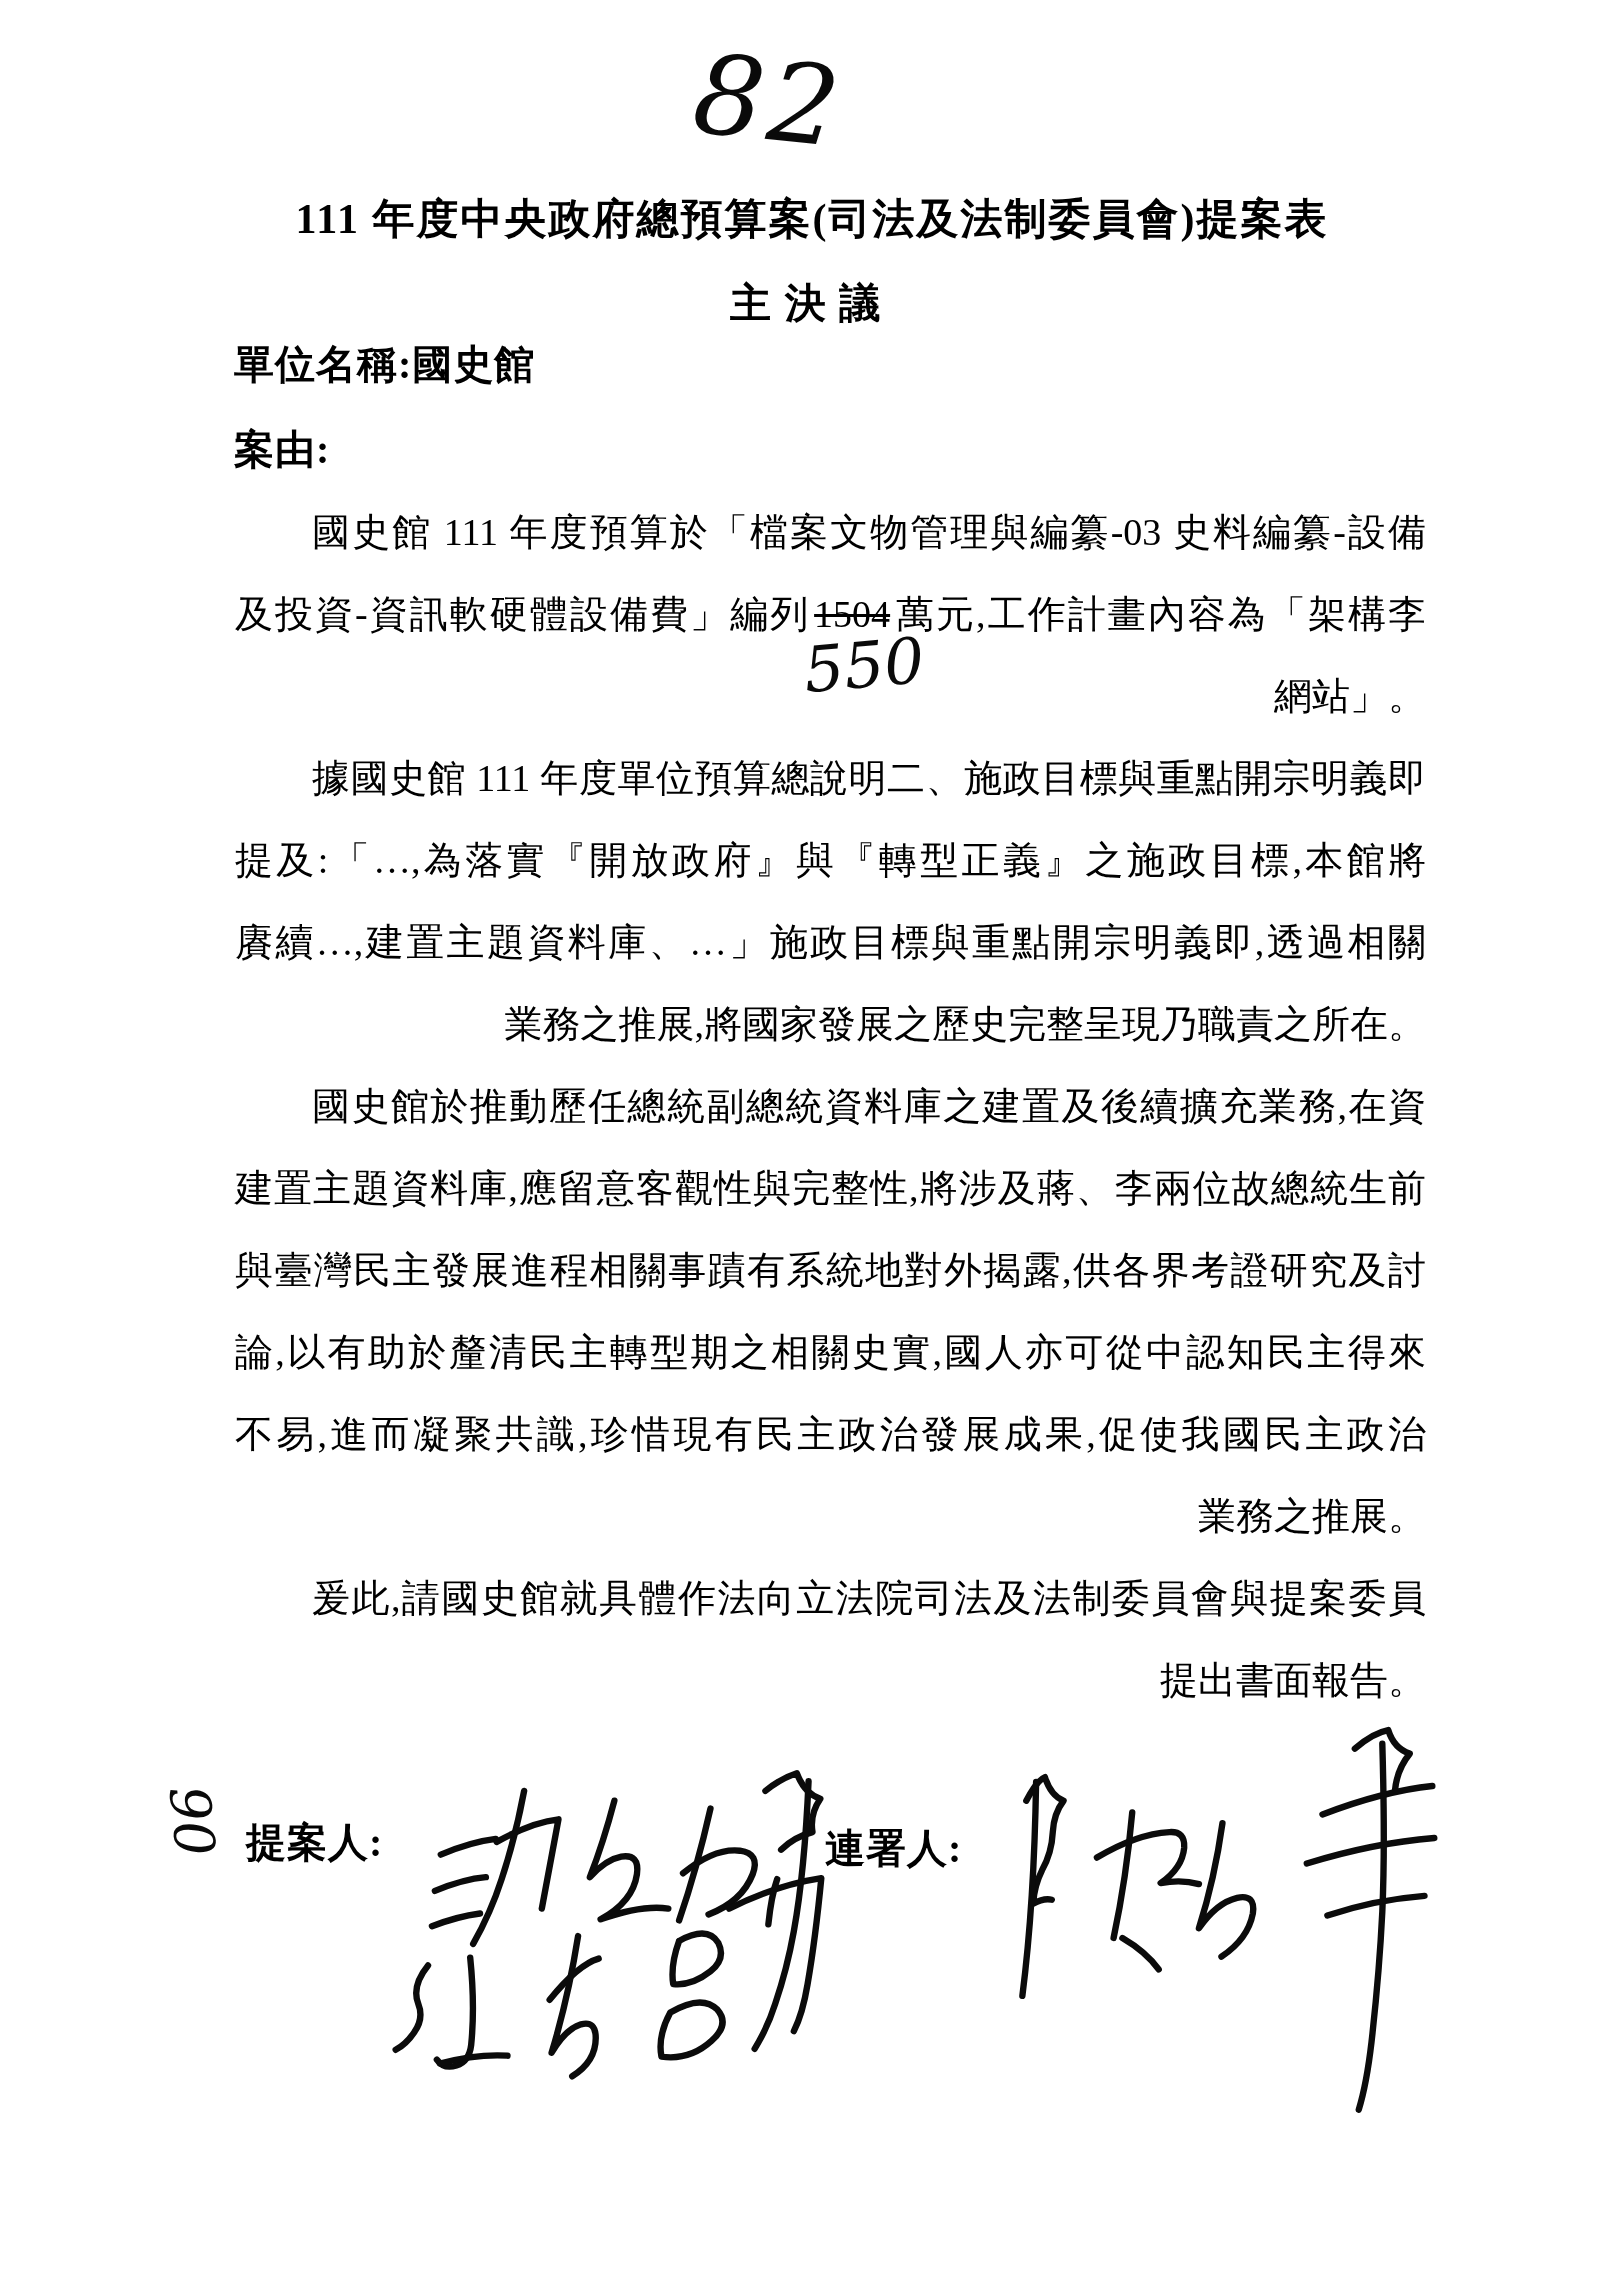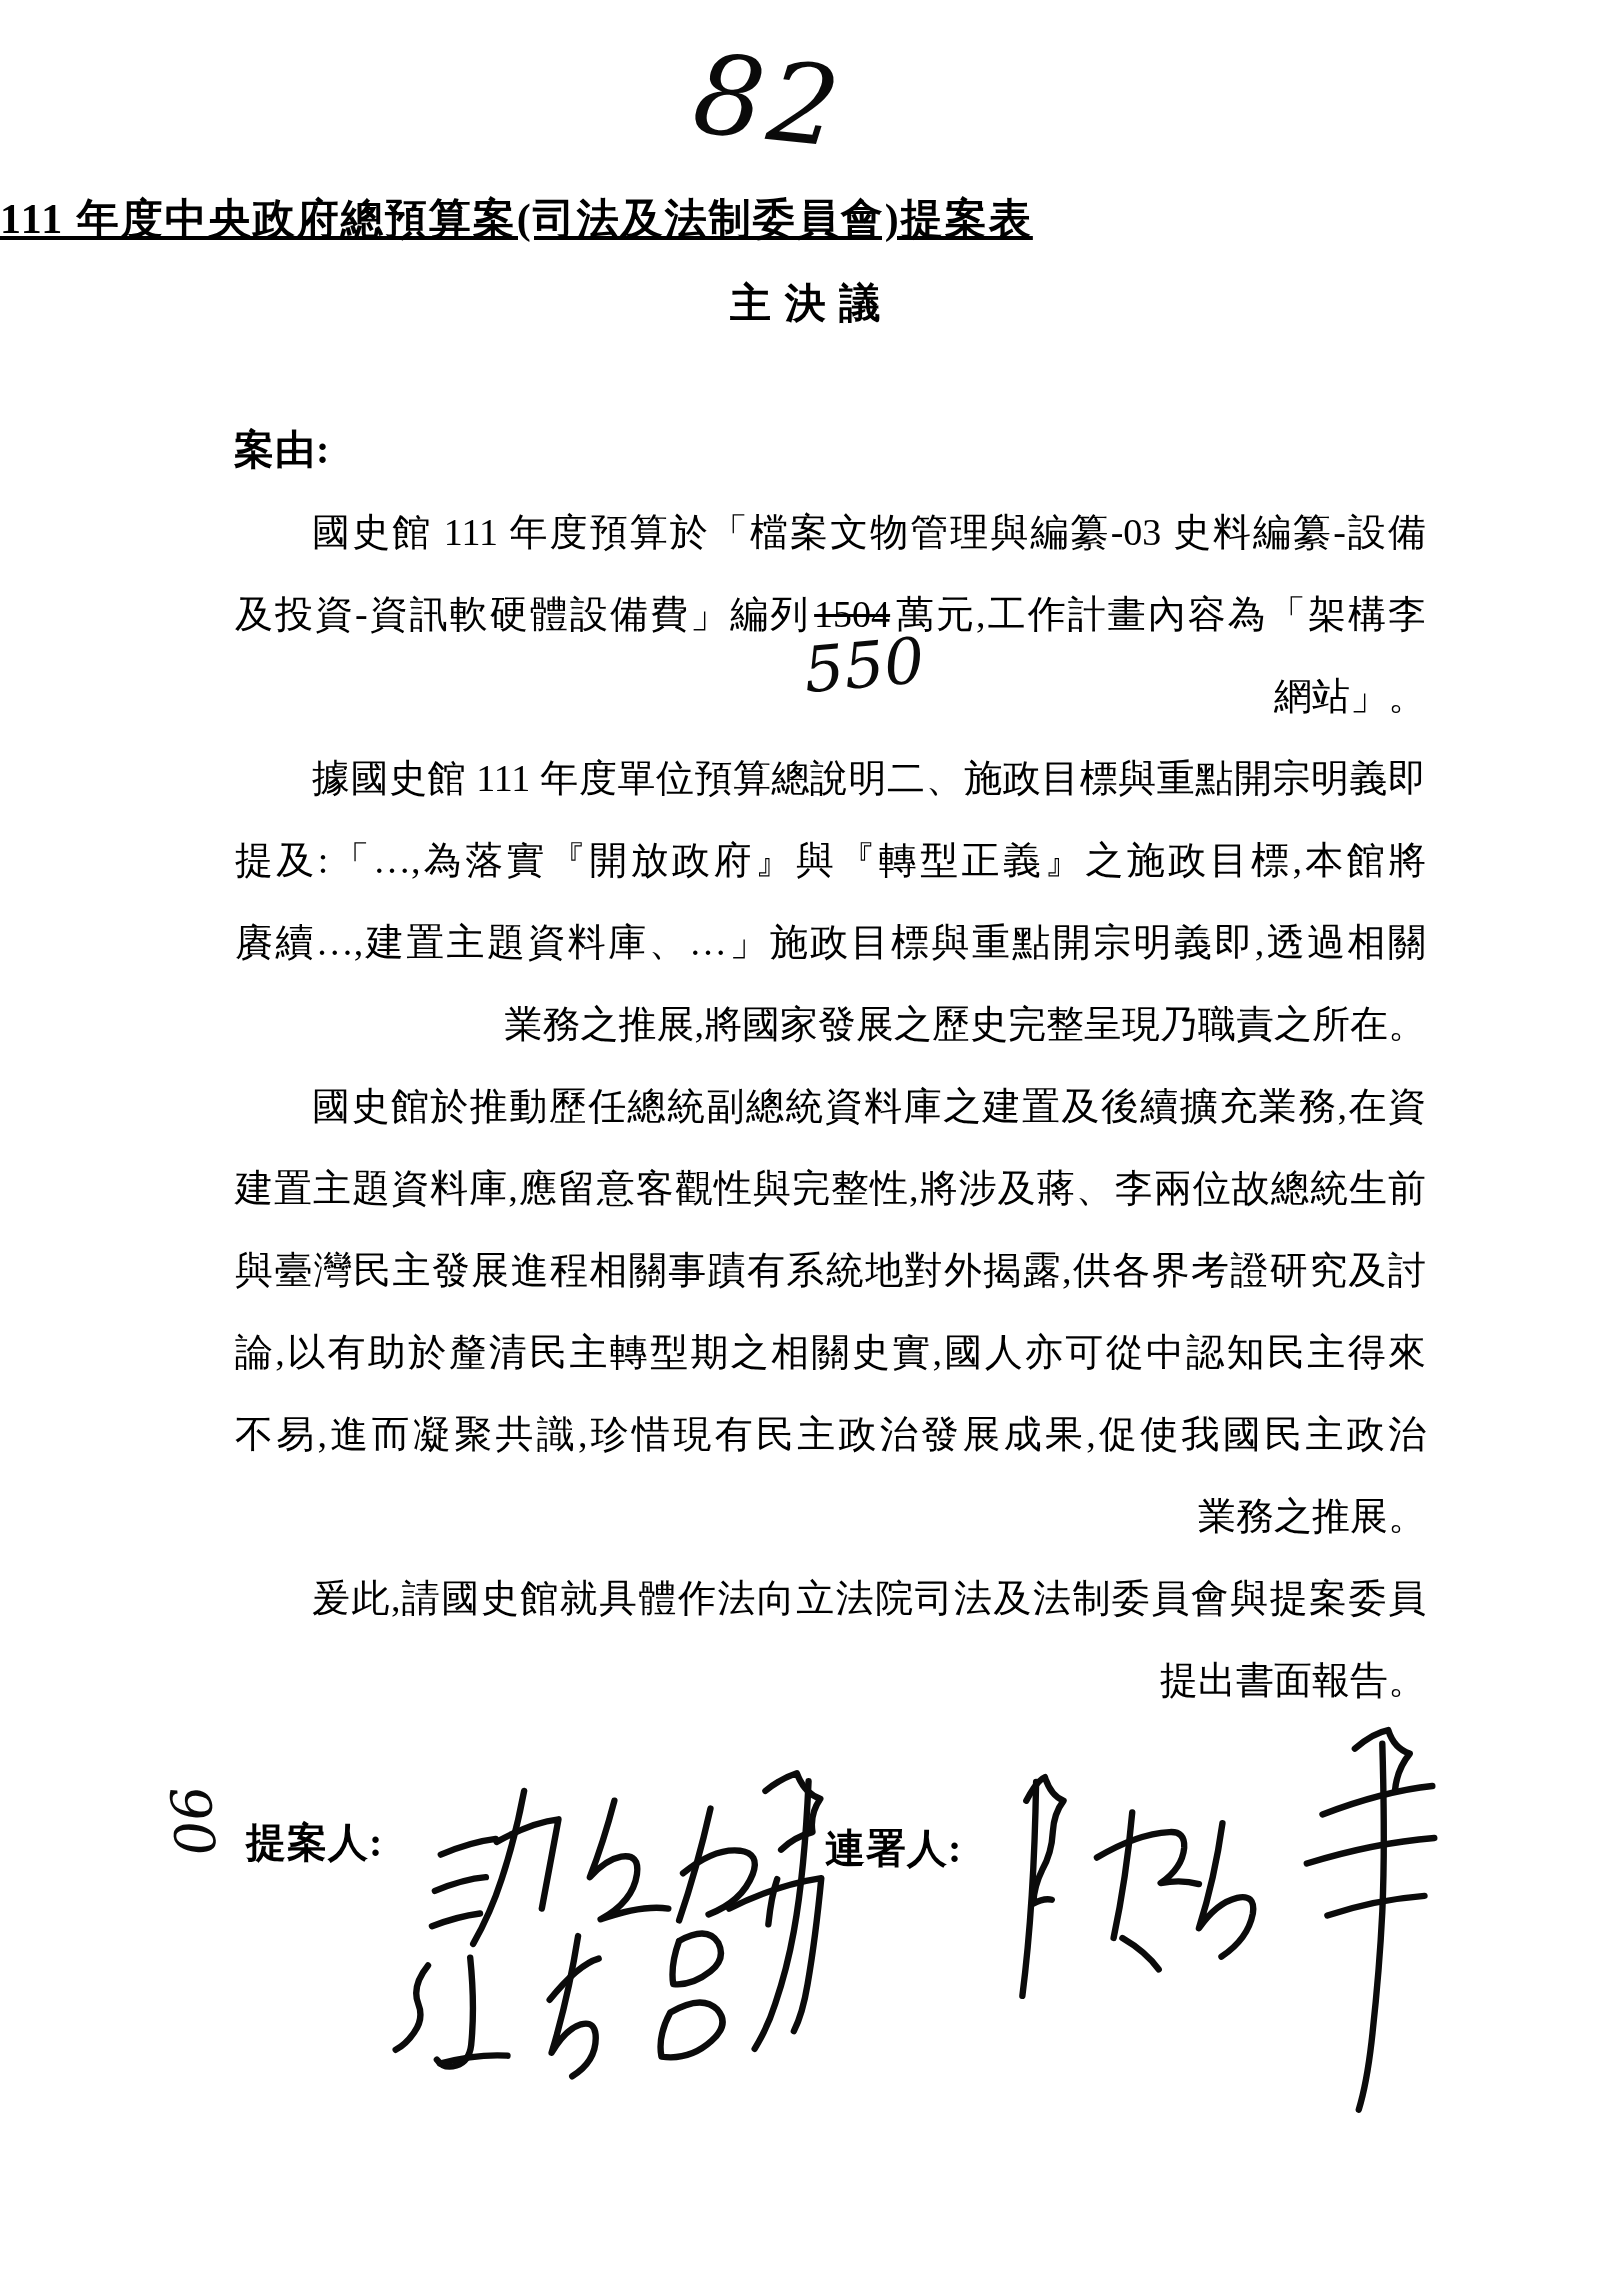--- a/index.html
+++ b/index.html
@@ -16,23 +16,22 @@
     font-family:"DejaVu Serif",serif;
     font-style:italic;
     color:#0a0a0a;
     white-space:nowrap;
   }
   .hw-82  { left:694px; top:37px;  font-size:110px; transform:rotate(6deg); letter-spacing:4.9px; }
   .hw-550 { left:804px; top:629px; font-size:63px; transform:rotate(-5deg); }
   .hw-90  { left:157px;  top:1789px; font-size:55px; transform:rotate(84deg); }
   .title {
     position:absolute; top:191px; left:0; width:100%;
-    text-align:left; font-size:42px; font-weight:bold; letter-spacing:2px;
+    text-align:center; font-size:42px; font-weight:bold; letter-spacing:2px;
     white-space:nowrap;
-    text-decoration:underline;
   }
   .subtitle {
     position:absolute; top:276px; left:0; width:100%;
     text-align:center; font-size:41px; font-weight:bold; letter-spacing:13.7px;
   }
   .unit-line {
     position:absolute; top:337px; left:234px;
     font-size:40px; font-weight:bold; letter-spacing:1px;
   }
   .case-line {
@@ -71,20 +70,21 @@
 </head>
 <body>
 
 <div class="page">
 
   <div class="hw hw-82">82</div>
 
   <div class="title">111 年度中央政府總預算案(司法及法制委員會)提案表</div>
   <div class="subtitle">主決議</div>
 
+  <div class="unit-line">單位名稱:國史館</div>
   <div class="case-line">案由:</div>
 
   <div class="bodytext">
     <div class="line indent">國史館 111 年度預算於「檔案文物管理與編纂-03 史料編纂-設備</div>
     <div class="line">
       <span>及投資-資訊軟硬體設備費」編列</span><span class="strike">1504</span><span>萬元,工作計畫內容為「架構李</span>
     </div>
     <div class="line short">網站」。</div>
     <div class="line indent">據國史館 111 年度單位預算總說明二、施政目標與重點開宗明義即</div>
     <div class="line">提及:「…,為落實『開放政府』與『轉型正義』之施政目標,本館將</div>

